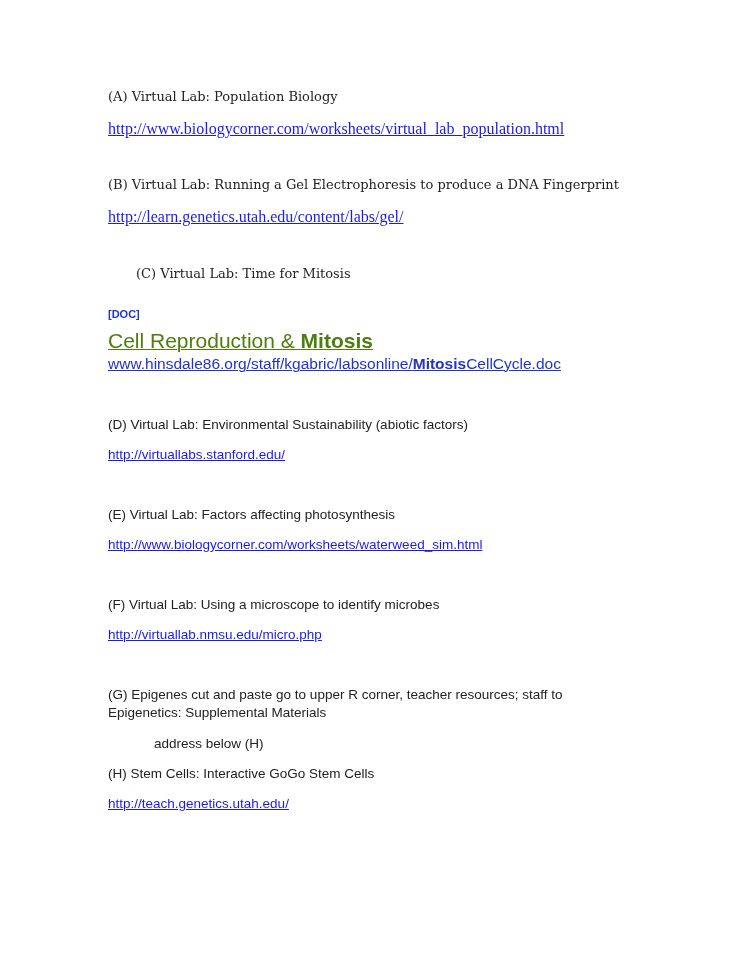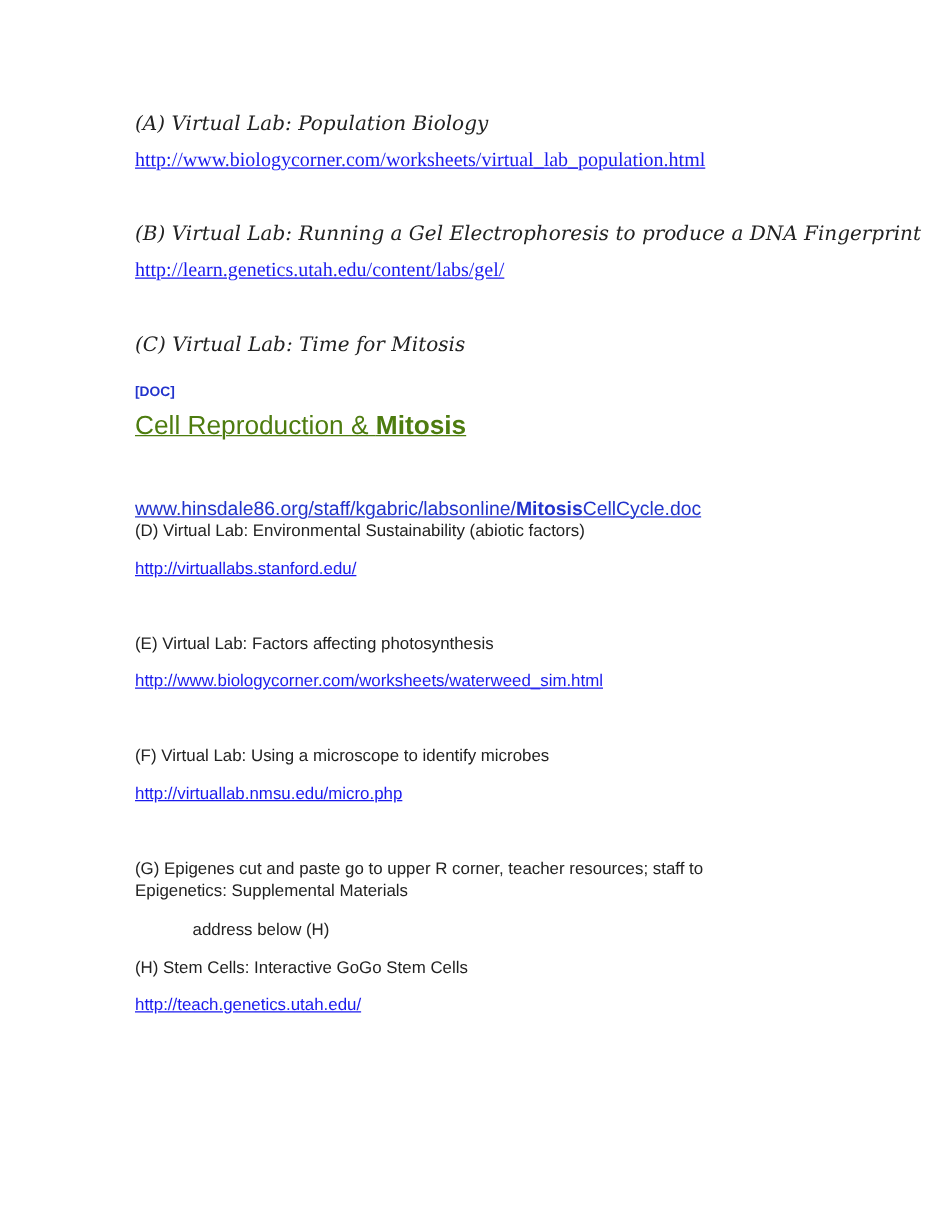--- a/index.html
+++ b/index.html
@@ -19,23 +19,22 @@
       width: 749px;
       height: 970px;
     }
     .line {
       position: absolute;
       left: 108px;
       white-space: nowrap;
     }
     .serif {
       font-family: "DejaVu Serif", "Liberation Serif", serif;
-      font-size: 16px;
+      font-size: 13px;
       color: #222222;
-      font-style: italic;
     }
     .serif-link {
       font-family: Liberation Serif, serif;
       font-size: 16px;
       color: #1a1aee;
       text-decoration: underline;
       text-align: center;
     }
     .sans {
       font-family: Liberation Sans, sans-serif;
@@ -62,37 +61,36 @@
       text-decoration: underline;
       text-decoration-thickness: 1px;
     }
     .big-link b { font-weight: bold; }
     .url-link {
       font-family: "Liberation Sans", "DejaVu Sans", sans-serif;
       font-size: 15.5px;
       color: #2233cc;
       text-decoration: underline;
       text-decoration-thickness: 1px;
-      margin-top: 44px;
     }
     .url-link b { font-weight: bold; }
     a { color: inherit; }
   </style>
 </head>
 <body>
 
 <div class="page">
 
   <div class="line serif" style="top:89px;">(A)  Virtual Lab:  Population Biology</div>
   <a class="line serif-link" style="top:120px;">http://www.biologycorner.com/worksheets/virtual_lab_population.html</a>
 
   <div class="line serif" style="top:177px;">(B)  Virtual Lab: Running a Gel Electrophoresis to produce a DNA Fingerprint</div>
   <a class="line serif-link" style="top:208px;">http://learn.genetics.utah.edu/content/labs/gel/</a>
 
-  <div class="line serif" style="top:266px;">(C)  Virtual Lab:  Time for Mitosis</div>
+  <div class="line serif" style="top:266px;margin-left:28px;">(C)  Virtual Lab:  Time for Mitosis</div>
   <div class="line doc-tag" style="top:296px;">[DOC]</div>
   <a class="line big-link" style="top:329px;"><span>Cell Reproduction &amp; </span><b>Mitosis</b></a>
   <a class="line url-link" style="top:355px;"><span>www.hinsdale86.org/staff/kgabric/labsonline/</span><b>Mitosis</b><span>CellCycle.doc</span></a>
 
   <div class="line sans" style="top:417px;">(D)  Virtual Lab:  Environmental Sustainability (abiotic factors)</div>
   <a class="line sans-link" style="top:447px;">http://virtuallabs.stanford.edu/</a>
 
   <div class="line sans" style="top:507px;">(E)  Virtual Lab:  Factors affecting photosynthesis</div>
   <a class="line sans-link" style="top:537px;">http://www.biologycorner.com/worksheets/waterweed_sim.html</a>
 

